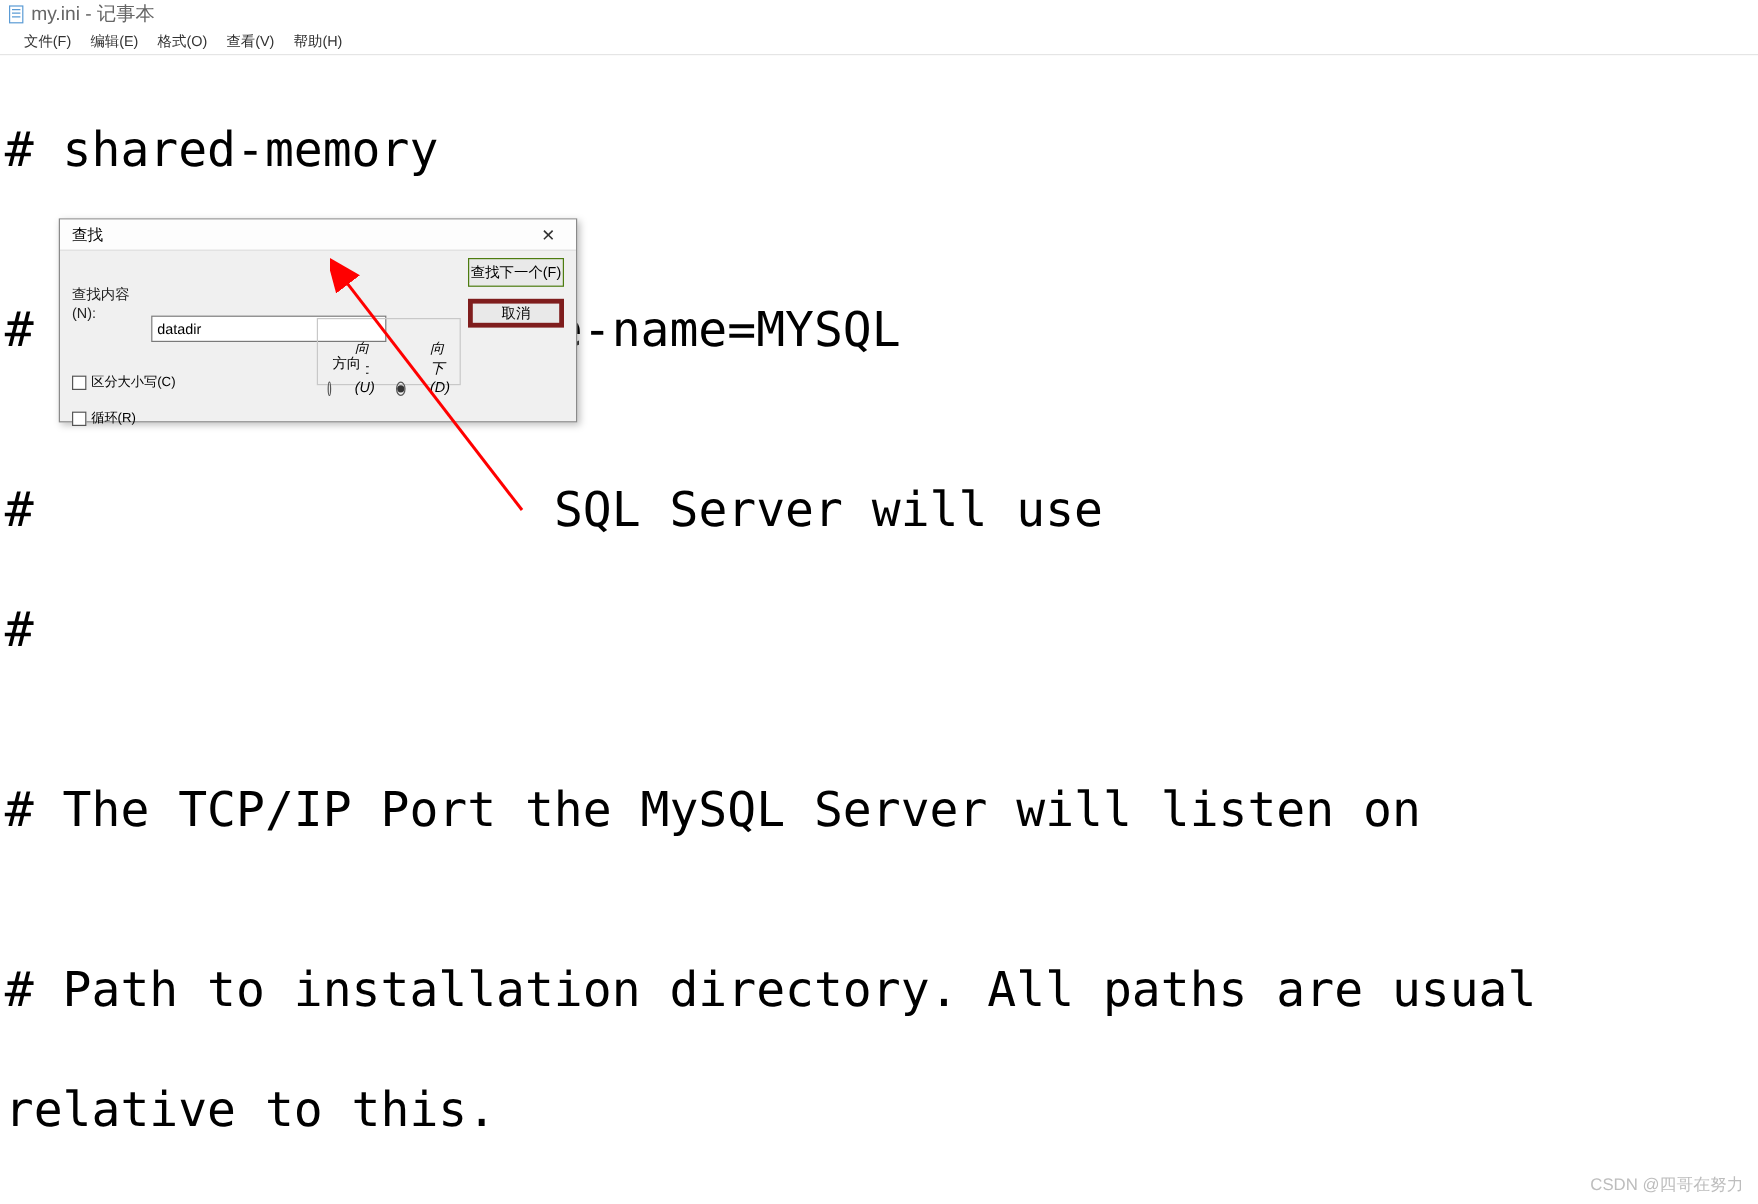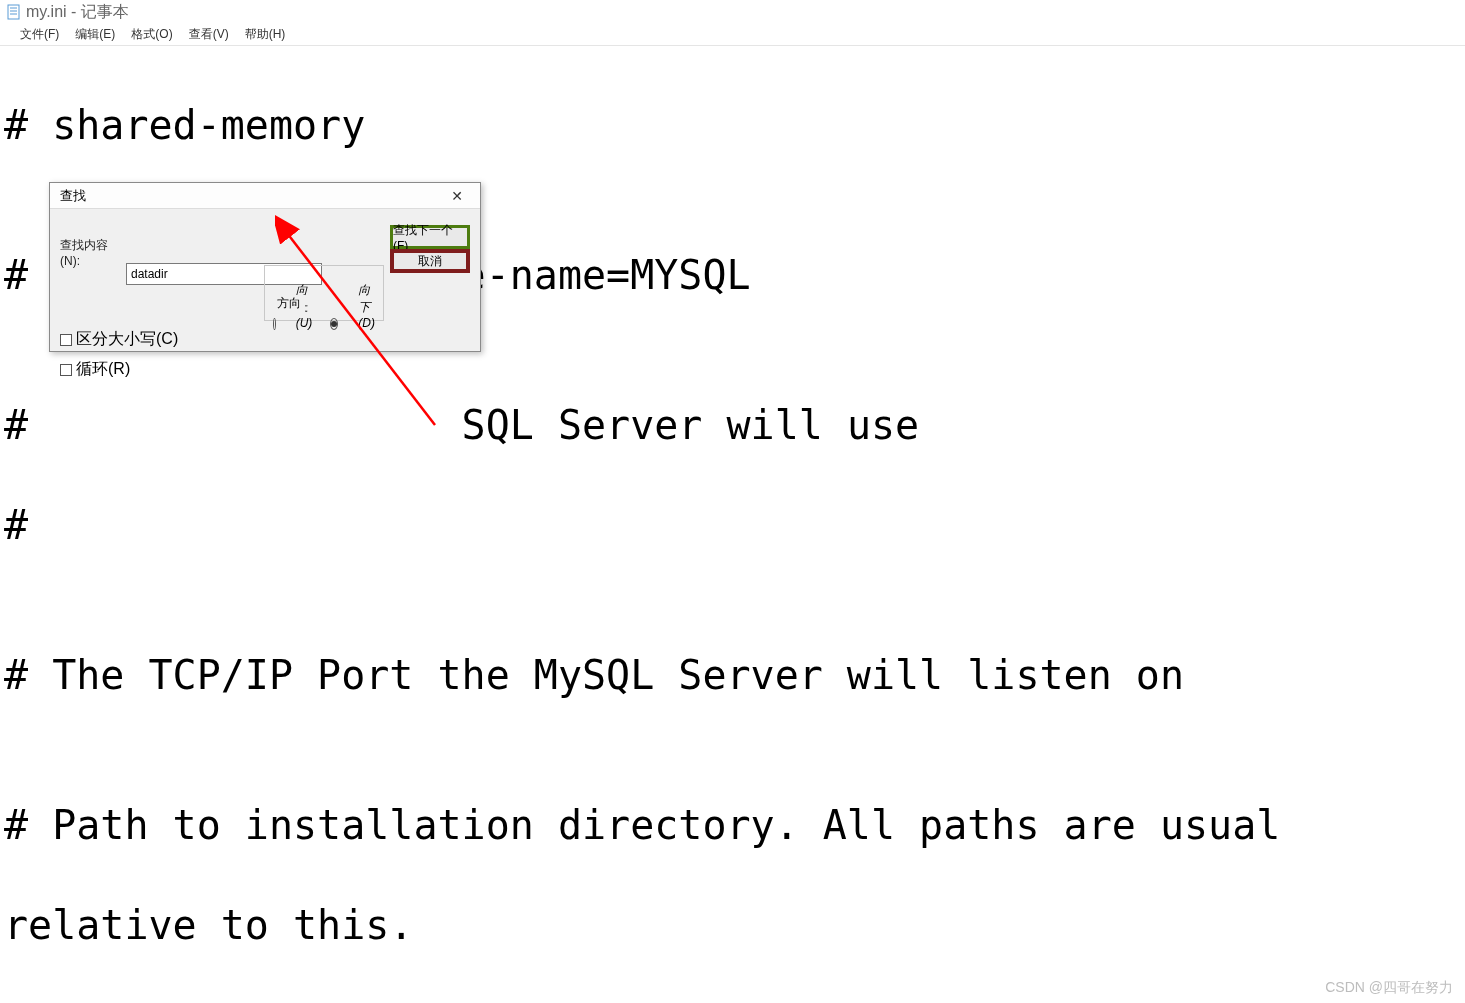--- a/index.html
+++ b/index.html
@@ -109,21 +109,21 @@
   right: 10px;
   width: 80px;
   height: 24px;
   font-size: 12px;
   background: #e9e9e9;
   border: 4px solid #7f1d1d;
   display: flex;
   align-items: center;
   justify-content: center;
 }
-.find-btn.primary { top: 16px; border: 3px solid #4d7c0f; }
+.find-btn.primary { top: 6px; border: 1px solid #4d7c0f; }
 .find-btn.secondary { top: 40px; }
 .direction-group {
   position: absolute;
   left: 214px;
   top: 56px;
   width: 120px;
   height: 56px;
   border: 1px solid #c8c8c8;
   padding: 6px 8px 4px 8px;
   font-size: 12px;
@@ -162,22 +162,22 @@
 .checkbox {
   width: 12px; height: 12px;
   border: 1px solid #555;
   display: inline-block;
   margin-right: 4px;
   background: #fff;
 }
 .cb-row {
   display: flex;
   align-items: center;
-  font-size: 16px;
-  margin-top: 24px;
+  font-size: 11px;
+  margin-top: 6px;
   position: absolute;
 }
 .cb-case { left: 10px; top: 96px; }
 .cb-loop { left: 10px; top: 126px; }
 .arrow-svg {
   position: absolute;
   left: 275px;
   top: 215px;
   z-index: 20;
   pointer-events: none;

